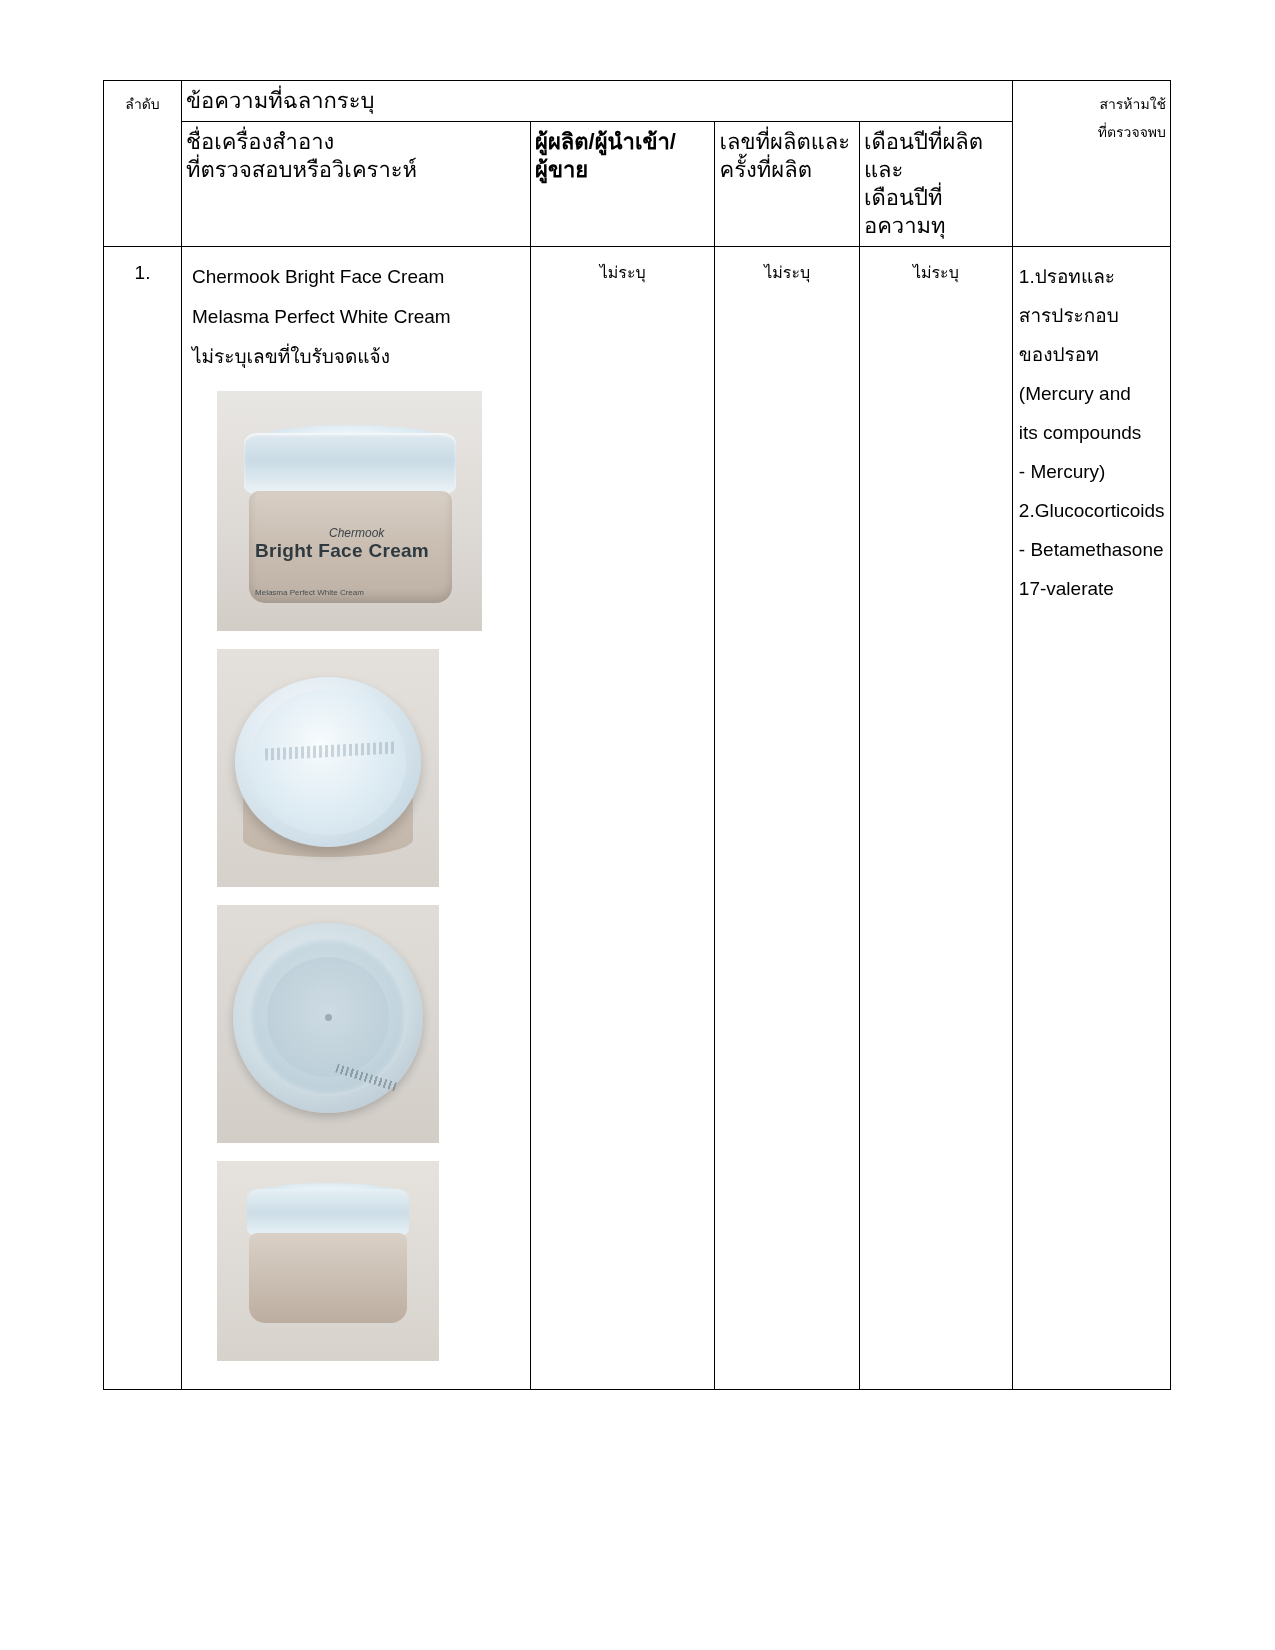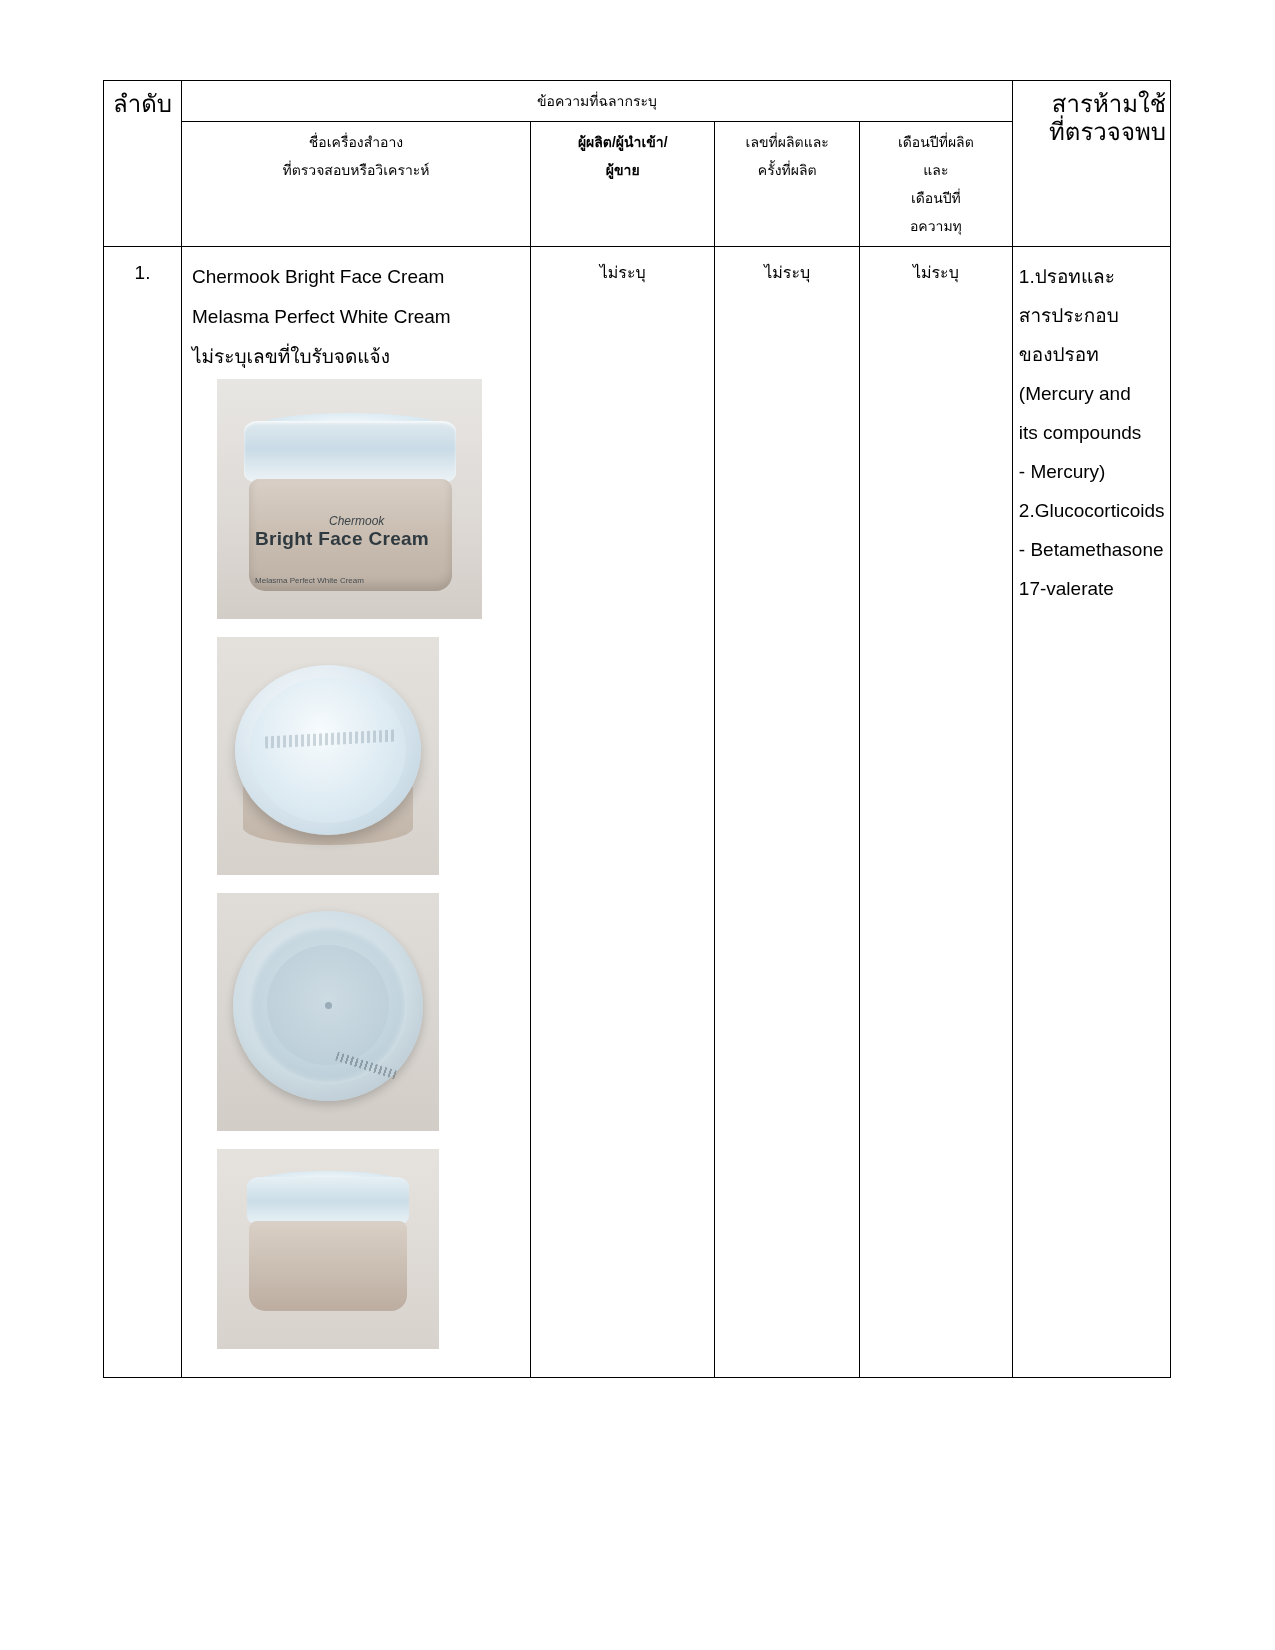--- a/index.html
+++ b/index.html
@@ -35,27 +35,27 @@
     border: 1px solid #000000;
     vertical-align: top;
     padding: 0;
     font-weight: normal;
   }
   .th-center {
     text-align: center;
     vertical-align: middle;
   }
   .hdr-text {
+    font-size: 22px;
+    line-height: 28px;
+    text-align: left;
+    padding: 6px 4px;
+  }
+  .hdr-merge {
     font-size: 14px;
-    line-height: 28px;
-    text-align: center;
-    padding: 6px 4px;
-  }
-  .hdr-merge {
-    font-size: 24px;
     line-height: 28px;
     text-align: center;
     padding: 9px 4px 8px 4px;
   }
   .col-no   { width: 74px; }
   .col-name { width: 331px; }
   .col-manu { width: 175px; }
   .col-lot  { width: 137px; }
   .col-date { width: 145px; }
   .col-sub  { width: 150px; }
@@ -79,21 +79,21 @@
   }
   .cell-sub {
     font-size: 19px;
     line-height: 39px;
     padding: 10px 2px 10px 6px;
     white-space: pre-line;
   }
   .name-lines div { white-space: nowrap; }
 
   .photos {
-    margin-top: 2px;
+    margin-top: 14px;
   }
   .photo {
     margin: 0 0 18px 25px;
     border: 0;
     position: relative;
     overflow: hidden;
     background: #cfc9c4;
   }
 
   

